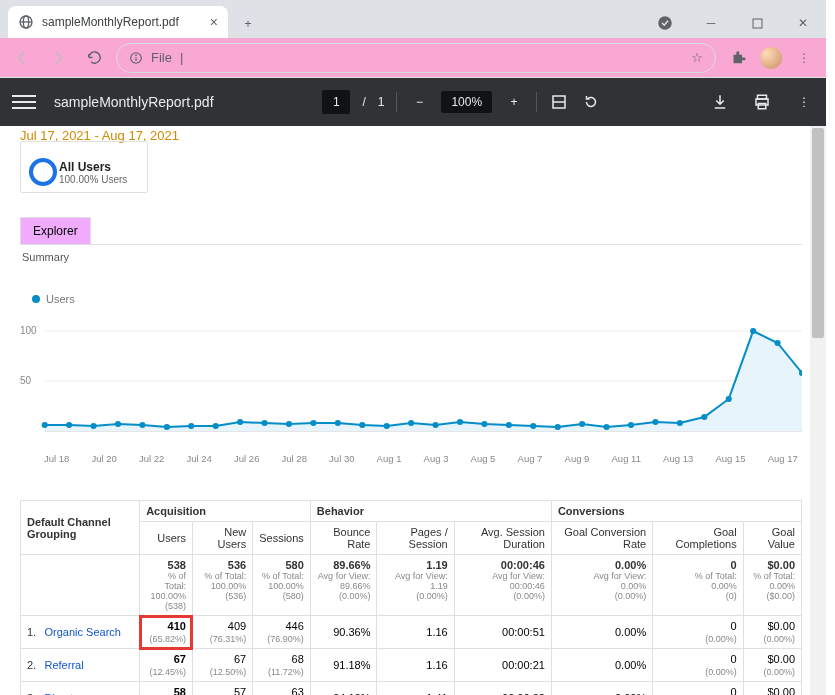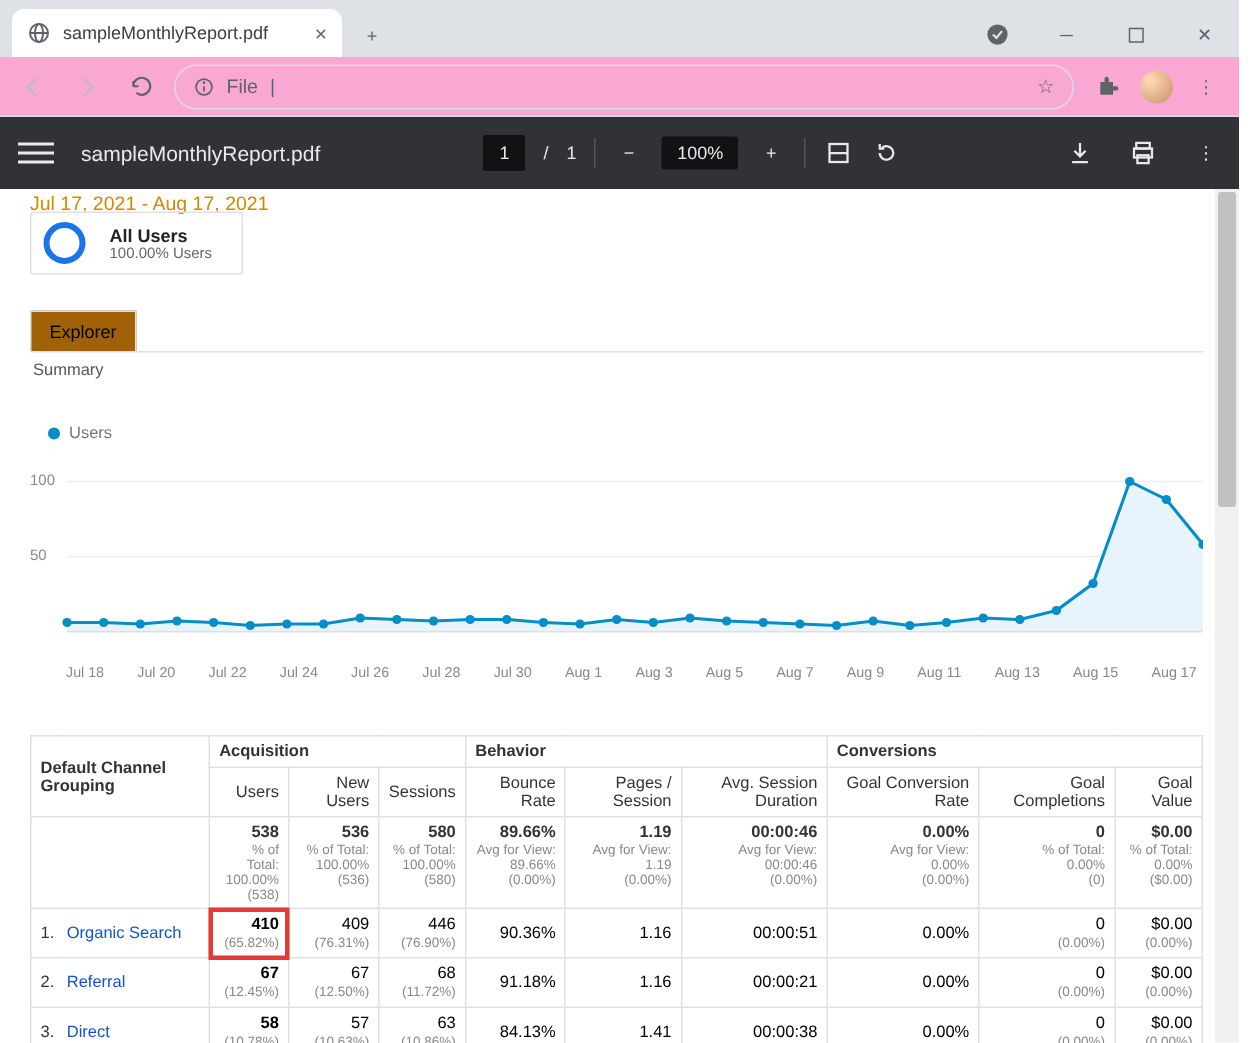--- a/index.html
+++ b/index.html
@@ -31,25 +31,25 @@
   .zoombox { background:#111214; padding:4px 10px; border-radius:2px; font-size:12px; }
   .pdfdiv { width:1px; height:20px; background:#555; }
   .pdfright { margin-left:auto; display:flex; gap:22px; }
   .iconbtn { width:20px; height:20px; display:flex; align-items:center; justify-content:center; }
   
   .pagewrap { height:569px; overflow:auto; background:#fff; position:relative; }
   .scrolltrack { position:absolute; right:0; top:0; width:16px; height:100%; background:#f1f1f1; }
   .scrollthumb { position:absolute; right:2px; top:2px; width:12px; height:210px; background:#c1c1c1; border-radius:2px; }
   .pageinner { padding:0 8px 8px 20px; margin-right:16px; }
   .daterange { text-align:left; color:#d08a00; font-size:13px; padding-right:10px; padding-top:2px; }
-  .segmentbox { border:1px solid #e0e0e0; display:inline-flex; align-items:center; padding:6px 20px 6px 8px; gap:16px; border-radius:2px; margin-top:-2px;}
+  .segmentbox { border:1px solid #e0e0e0; display:inline-flex; align-items:center; padding:16px 20px 6px 8px; gap:2px; border-radius:2px; margin-top:-2px;}
   .segcircle { width:28px; height:28px; border:4px solid #1a73e8; border-radius:50%; }
   .segtxt strong { font-size:12px; color:#222; }
   .segtxt span { font-size:10px; color:#666; display:block; }
-  .explorerbox { border:1px solid #e0e0e0; border-bottom:none; margin-top:10px; display:inline-block; padding:6px 12px; font-size:12px; background:#a16207; }
+  .explorerbox { border:1px solid #e0e0e0; border-bottom:none; margin-top:10px; display:inline-block; padding:6px 12px; font-size:12px; background:#f0abfc; }
   .summary { border-top:1px solid #e0e0e0; padding:6px 2px; font-size:11px; color:#555; }
   
   .chartarea { margin-top:24px; }
   .legenditem { display:flex; align-items:center; gap:6px; color:#777; font-size:11px; margin-left:12px;}
   .legenditem::before { content:""; width:8px; height:8px; background:#058dc7; border-radius:50%; display:inline-block; }
   .chart { position:relative; height:140px; margin-top:6px; }
   .chart svg { width:100%; height:100%; }
   .chartaxis { position:absolute; left:0; font-size:10px; color:#888; }
   .xlabels { display:flex; justify-content:space-between; font-size:9.5px; color:#888; padding:2px 4px 0 24px; }
   

